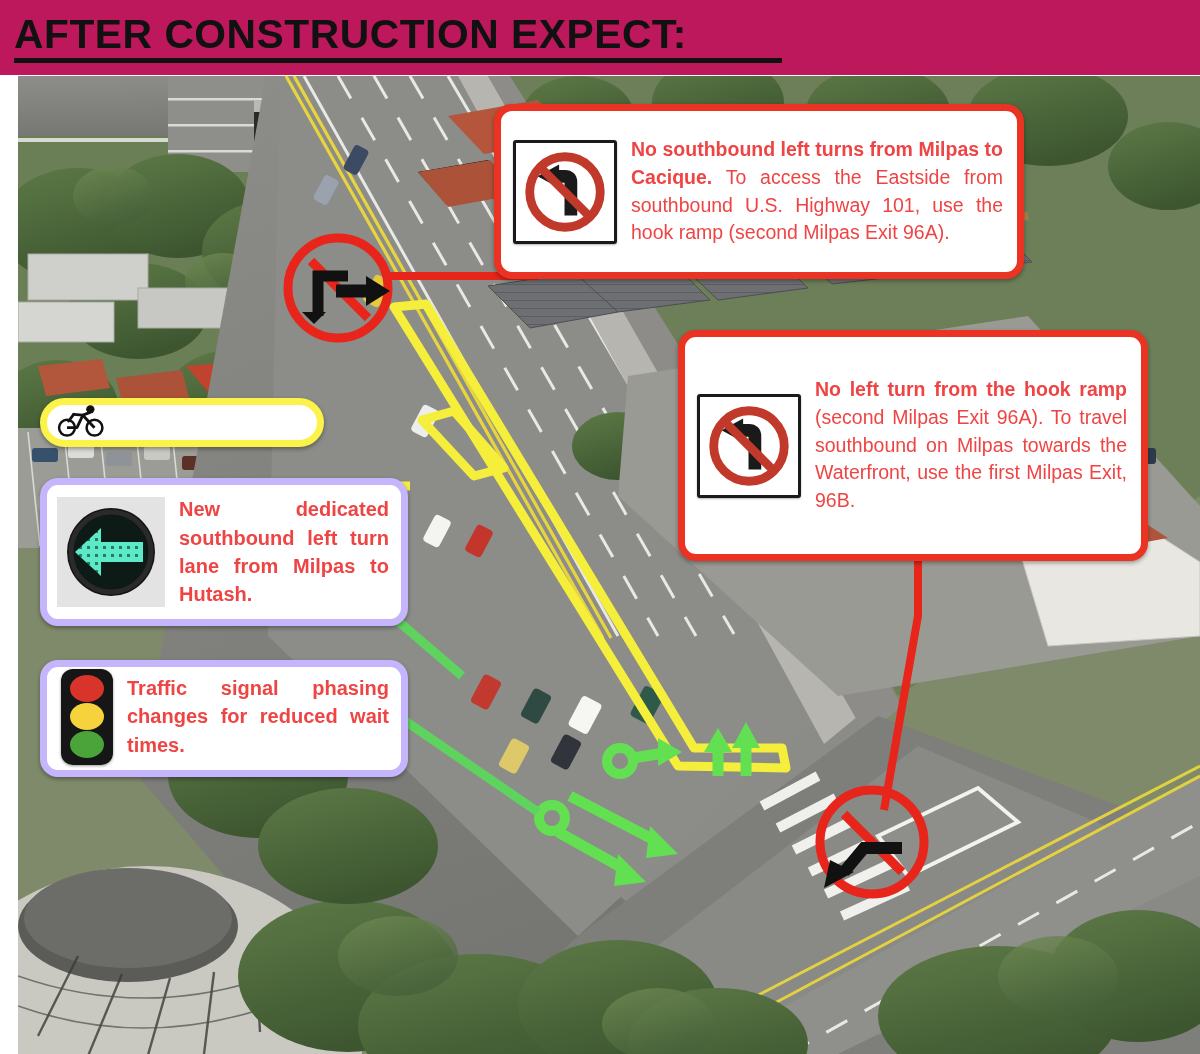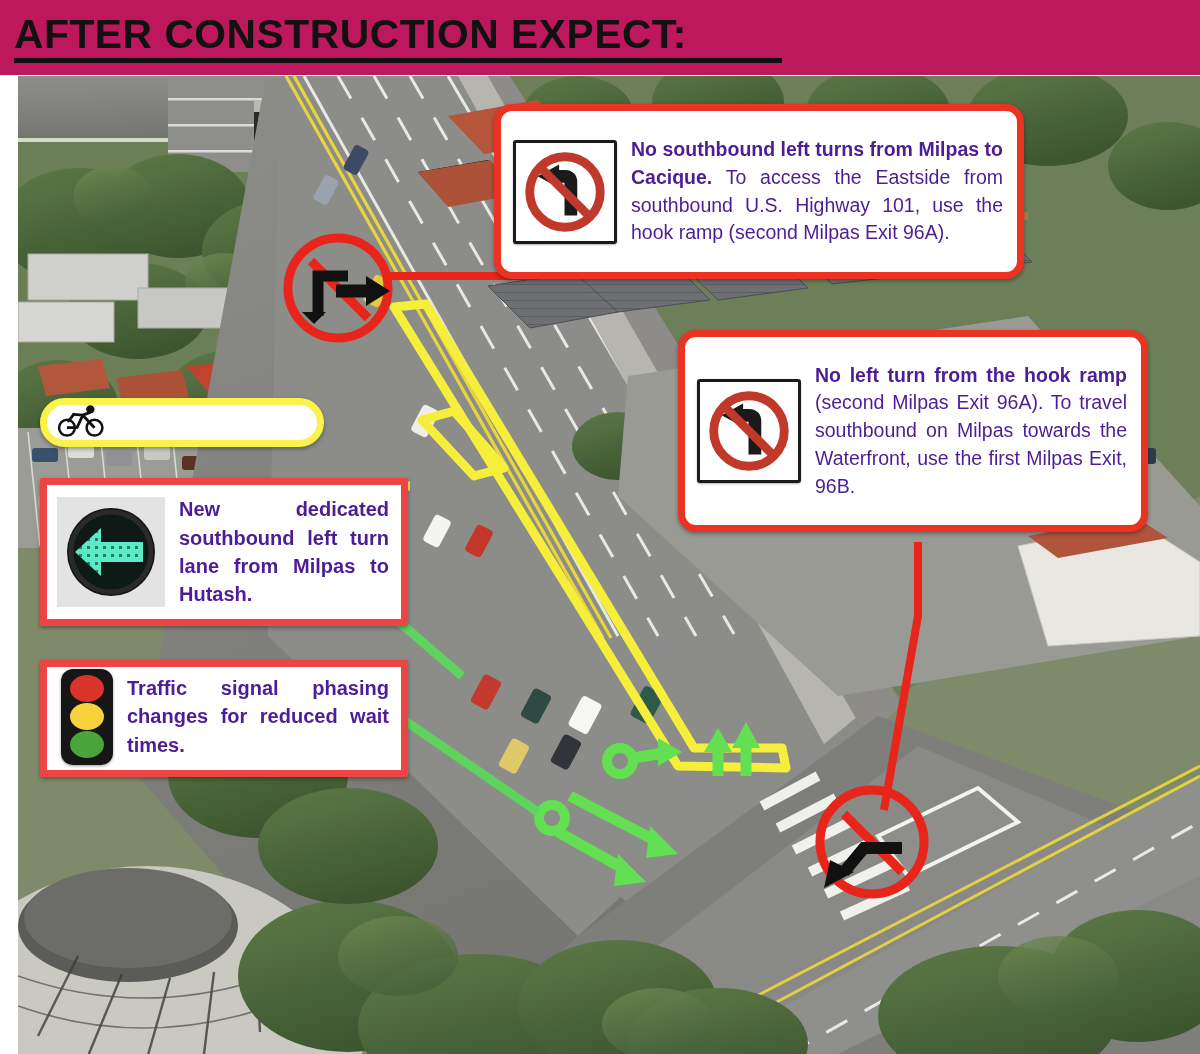--- a/index.html
+++ b/index.html
@@ -41,26 +41,26 @@
 
   
   .callout {
     position: absolute;
     background: #ffffff;
     display: flex;
     align-items: center;
     gap: 14px;
   }
   .callout.red    { border: 7px solid #ea3323; border-radius: 18px; box-shadow: 0 2px 4px rgba(0,0,0,.35); }
-  .callout.green  { border: 7px solid #ef4444; border-radius: 2px; box-shadow: 0 2px 4px rgba(0,0,0,.35); }
+  .callout.green  { border: 7px solid #c4b5fd; border-radius: 18px; box-shadow: 0 2px 4px rgba(0,0,0,.35); }
   .callout.yellow { border: 7px solid #fbf24a; border-radius: 26px; box-shadow: 0 2px 4px rgba(0,0,0,.35); }
 
   .ctext {
     font-family: "Liberation Sans", sans-serif;
-    color: #4c1d95;
+    color: #ef4444;
     text-align: justify;
     text-align-last: left;
     line-height: 1.42;
   }
   .ctext b { font-weight: 700; }
 
   
   .nlt {
     flex: 0 0 auto;
     background: #ffffff;
@@ -406,21 +406,21 @@
         <polygon points="22 34 44 22 44 46" fill="#1a1a1a"></polygon>
         <circle cx="50" cy="50" r="36" fill="none" stroke="#c0392b" stroke-width="9"></circle>
         <path d="M25 25 L75 75" stroke="#c0392b" stroke-width="9" stroke-linecap="round"></path>
       </svg>
     </div>
     <div class="ctext" style="font-size:19.5px; width:372px;">
       <b>No southbound left turns from Milpas to Cacique.</b><span> To access the Eastside from southbound U.S. Highway 101, use the hook ramp (second Milpas Exit 96A).</span>
     </div>
   </div>
 
-  <div class="callout red" style="left:678px; top:330px; width:470px; height:202px; padding:10px 14px 10px 12px;">
+  <div class="callout red" style="left:678px; top:330px; width:470px; height:231px; padding:10px 14px 10px 12px;">
     <div class="nlt" style="width:104px;height:104px;">
       <svg viewBox="0 0 100 100" width="98" height="98">
         <rect x="2" y="2" width="96" height="96" rx="4" fill="#ffffff"></rect>
         <path d="M56 74 L56 40 Q56 34 50 34 L36 34" stroke="#1a1a1a" stroke-width="13" fill="none"></path>
         <polygon points="22 34 44 22 44 46" fill="#1a1a1a"></polygon>
         <circle cx="50" cy="50" r="36" fill="none" stroke="#c0392b" stroke-width="9"></circle>
         <path d="M25 25 L75 75" stroke="#c0392b" stroke-width="9" stroke-linecap="round"></path>
       </svg>
     </div>
     <div class="ctext" style="font-size:19.5px; width:322px;">

